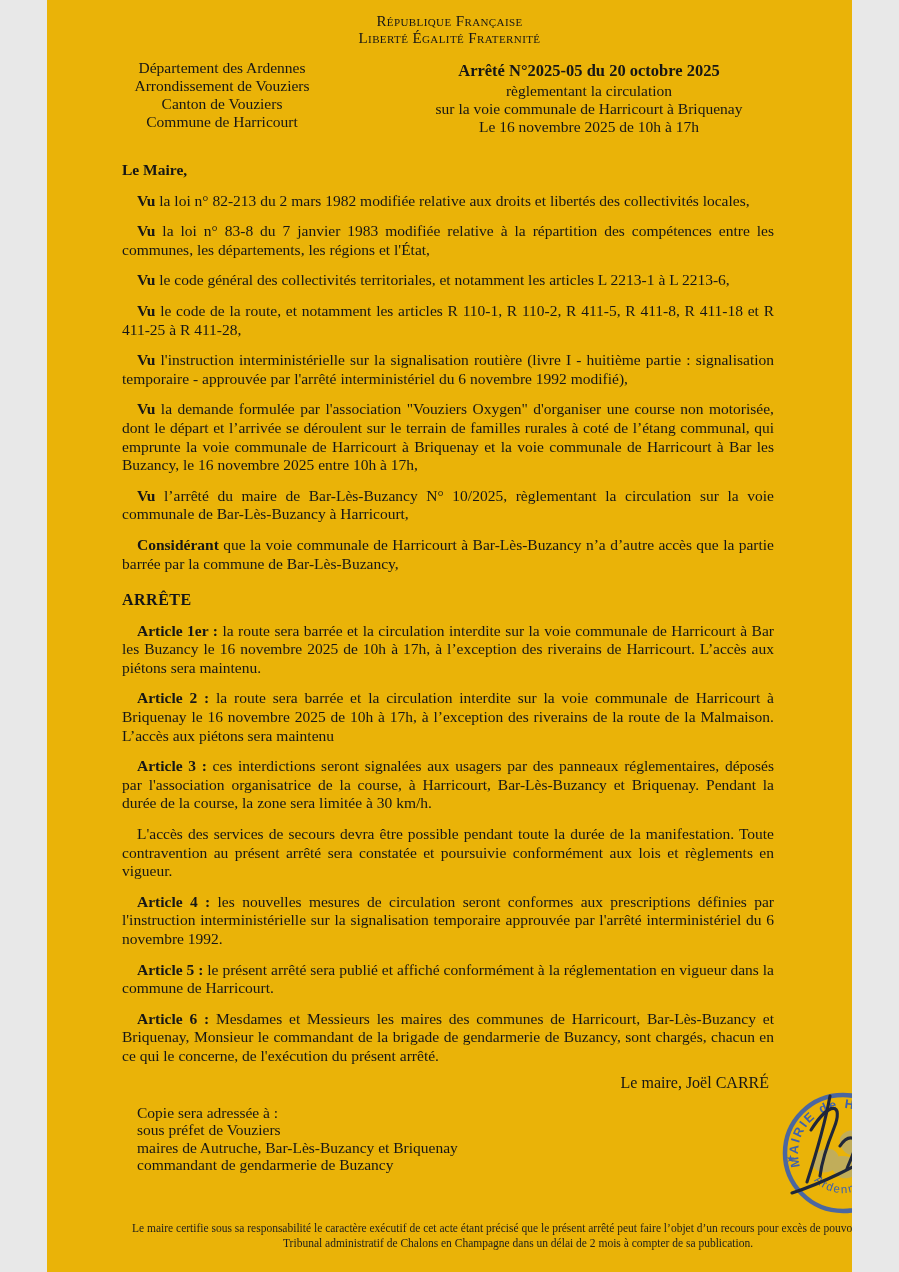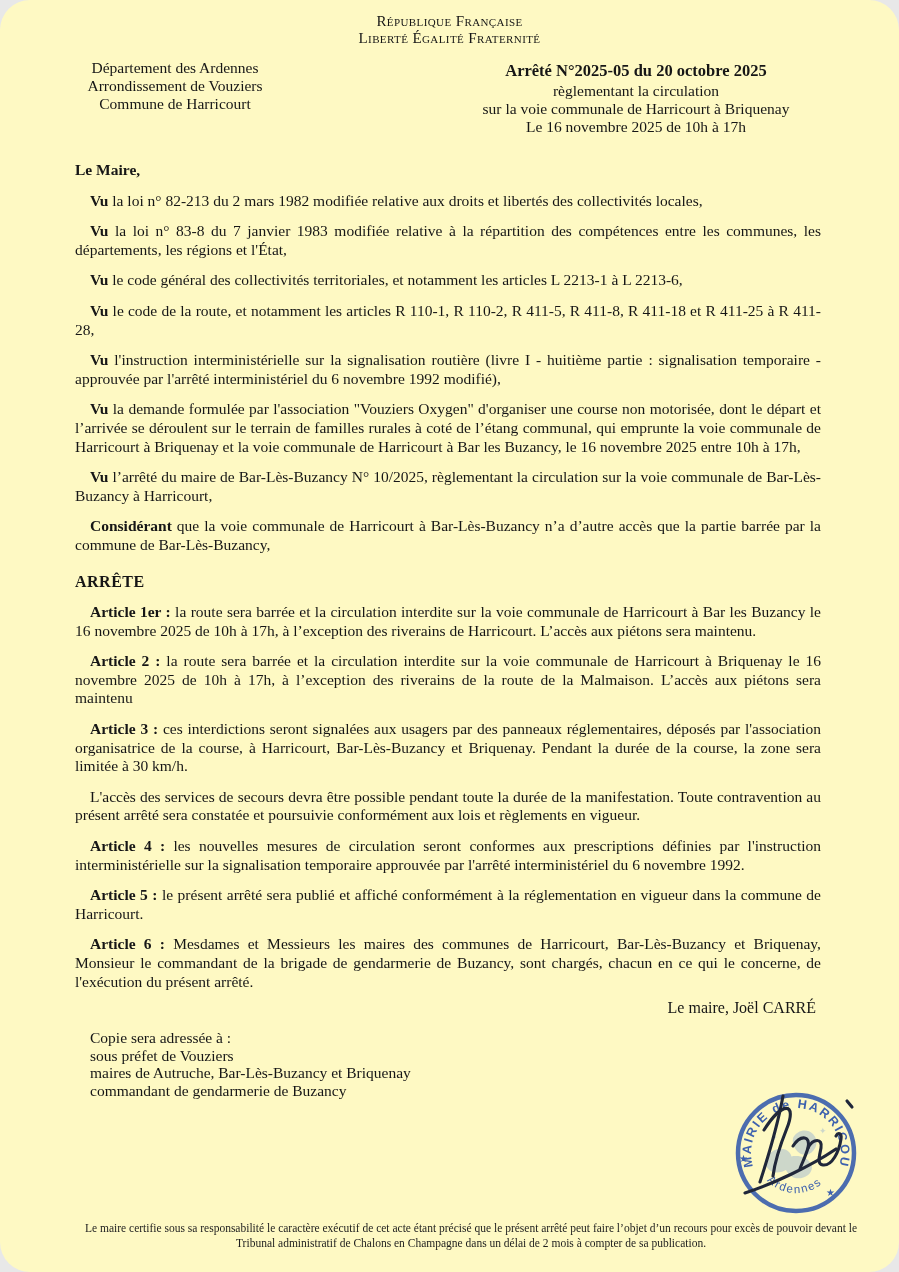--- a/index.html
+++ b/index.html
@@ -1,21 +1,20 @@
 <!DOCTYPE html>
 <html><head>
 <meta charset="utf-8">
 <style>
   html,body { margin:0; padding:0; background:#e8e8e8; }
   .page {
-    position:relative; width:899px; height:1272px; margin:0 auto;
-    background:#fef9c3; overflow:hidden;
+    position:relative; width:805px; height:1272px; margin:0 auto;
+    background:#eab308; overflow:hidden;
     font-family:"Liberation Serif","DejaVu Serif",serif;
     color:#161616;
-    border-radius:30px;
   }
   .republic {
     text-align:center; padding-top:13px; font-size:15px; line-height:17px;
     font-variant:small-caps; letter-spacing:0.4px;
   }
   .head-row {
     display:flex; justify-content:space-between;
     margin-top:12px; padding:0 48px 0 40px;
   }
   .addr { width:270px; text-align:center; font-size:15.5px; line-height:18px; }
@@ -41,20 +40,21 @@
 
   <div class="republic">
     <div>République Française</div>
     <div>Liberté Égalité Fraternité</div>
   </div>
 
   <div class="head-row">
     <div class="addr">
       <div>Département des Ardennes</div>
       <div>Arrondissement de Vouziers</div>
+      <div>Canton de Vouziers</div>
       <div>Commune de Harricourt</div>
     </div>
     <div class="title-block">
       <div class="t">Arrêté N°2025-05 du 20 octobre 2025</div>
       <div>règlementant la circulation</div>
       <div>sur la voie communale de Harricourt à Briquenay</div>
       <div>Le 16 novembre 2025 de 10h à 17h</div>
     </div>
   </div>
 

